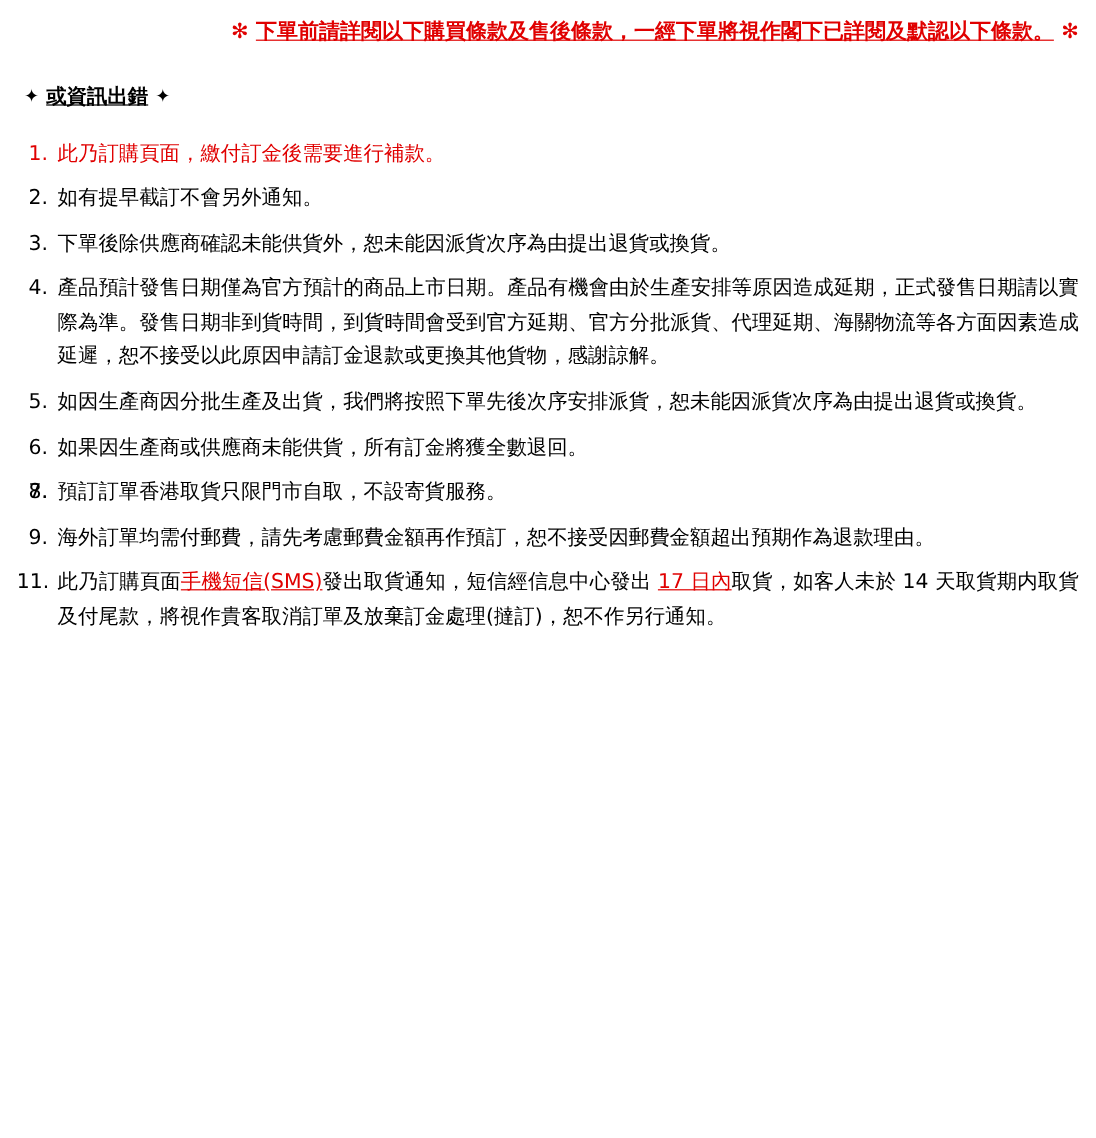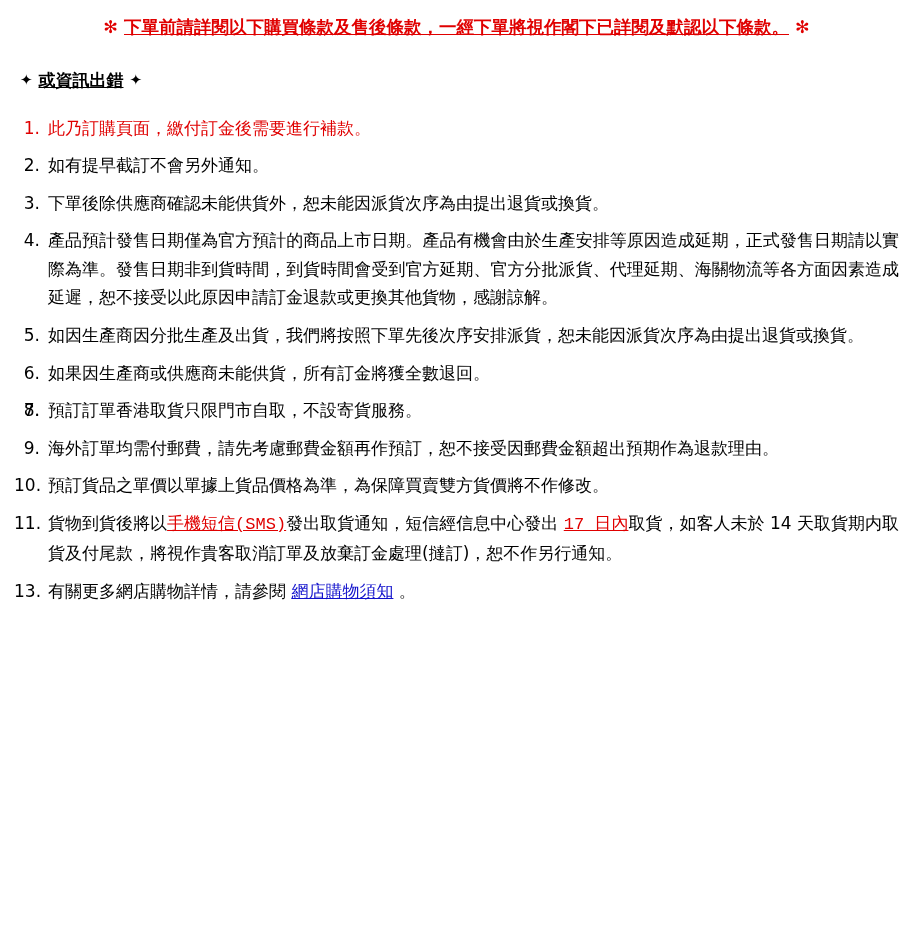--- a/index.html
+++ b/index.html
@@ -15,21 +15,21 @@
   }
   .page {
     width: 913px;
     box-sizing: border-box;
     padding: 10px 14px 6px 14px;
   }
   .banner {
     color: #e00000;
     font-size: 17.5px;
     font-weight: bold;
-    text-align: center;
+    text-align: right;
     letter-spacing: 0px;
     line-height: 1.3;
     margin: 6px 0 0 0;
     white-space: nowrap;
   }
   .banner .underline {
     text-decoration: underline;
   }
   .banner .star {
     font-weight: bold;
@@ -71,21 +71,20 @@
   }
   li.red, li.red .num {
     color: #e00000;
   }
   .u {
     text-decoration: underline;
   }
   .red-u {
     color: #e00000;
     text-decoration: underline;
-    font-family: Liberation Mono, monospace;
   }
   .link {
     color: #1111cc;
     text-decoration: underline;
   }
 </style>
 </head>
 <body>
 
 <div class="page">
@@ -105,18 +104,16 @@
   <ol class="terms" id="terms-list">
       <li class="red"><span class="num">1.</span><span>此乃訂購頁面，繳付訂金後需要進行補款。</span></li>
       <li><span class="num">2.</span><span>如有提早截訂不會另外通知。</span></li>
       <li><span class="num">3.</span><span>下單後除供應商確認未能供貨外，恕未能因派貨次序為由提出退貨或換貨。</span></li>
       <li><span class="num">4.</span><span>產品預計發售日期僅為官方預計的商品上市日期。產品有機會由於生產安排等原因造成延期，正式發售日期請以實際為準。發售日期非到貨時間，到貨時間會受到官方延期、官方分批派貨、代理延期、海關物流等各方面因素造成延遲，恕不接受以此原因申請訂金退款或更換其他貨物，感謝諒解。</span></li>
       <li><span class="num">5.</span><span>如因生產商因分批生產及出貨，我們將按照下單先後次序安排派貨，恕未能因派貨次序為由提出退貨或換貨。</span></li>
       <li><span class="num">6.</span><span>如果因生產商或供應商未能供貨，所有訂金將獲全數退回。</span></li>
       <li><span class="num">7.</span></li>
       <li><span class="num">8.</span><span>預訂訂單香港取貨只限門市自取，不設寄貨服務。</span></li>
       <li><span class="num">9.</span><span>海外訂單均需付郵費，請先考慮郵費金額再作預訂，恕不接受因郵費金額超出預期作為退款理由。</span></li>
-      <li><span class="num">10.</span><span>預訂貨品之單價以單據上貨品價格為準，為保障買賣雙方貨價將不作修改。</span></li>
-      <li><span class="num">11.</span><span><span>貨物到貨後將以</span><span class="red-u">手機短信(SMS)</span><span>發出取貨通知，短信經信息中心發出 </span><span class="red-u">17 日內</span><span>取貨，如客人未於 14 天取貨期内取貨及付尾款，將視作貴客取消訂單及放棄訂金處理(撻訂)，恕不作另行通知。</span></span></li>
-      <li><span class="num">13.</span><span><span>有關更多網店購物詳情，請參閱 </span><a class="link" href="#">網店購物須知</a><span> 。</span></span></li>
+      <li><span class="num">11.</span><span><span>此乃訂購頁面</span><span class="red-u">手機短信(SMS)</span><span>發出取貨通知，短信經信息中心發出 </span><span class="red-u">17 日內</span><span>取貨，如客人未於 14 天取貨期内取貨及付尾款，將視作貴客取消訂單及放棄訂金處理(撻訂)，恕不作另行通知。</span></span></li>
     </ol>
 
 </div>
 
 </body></html>

